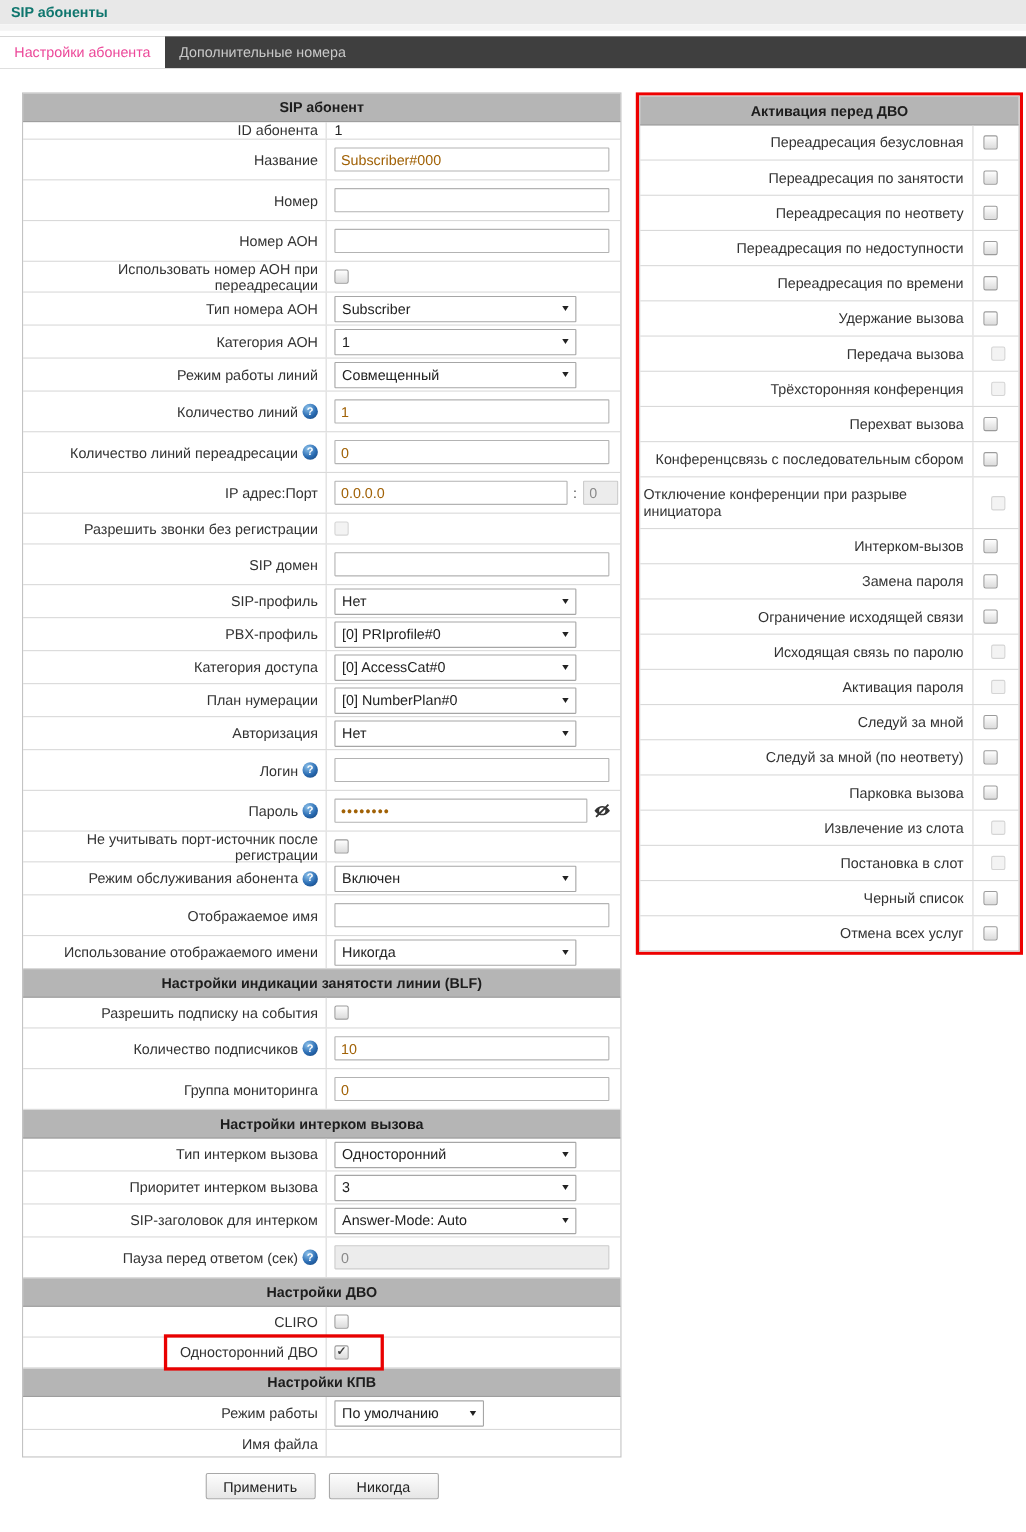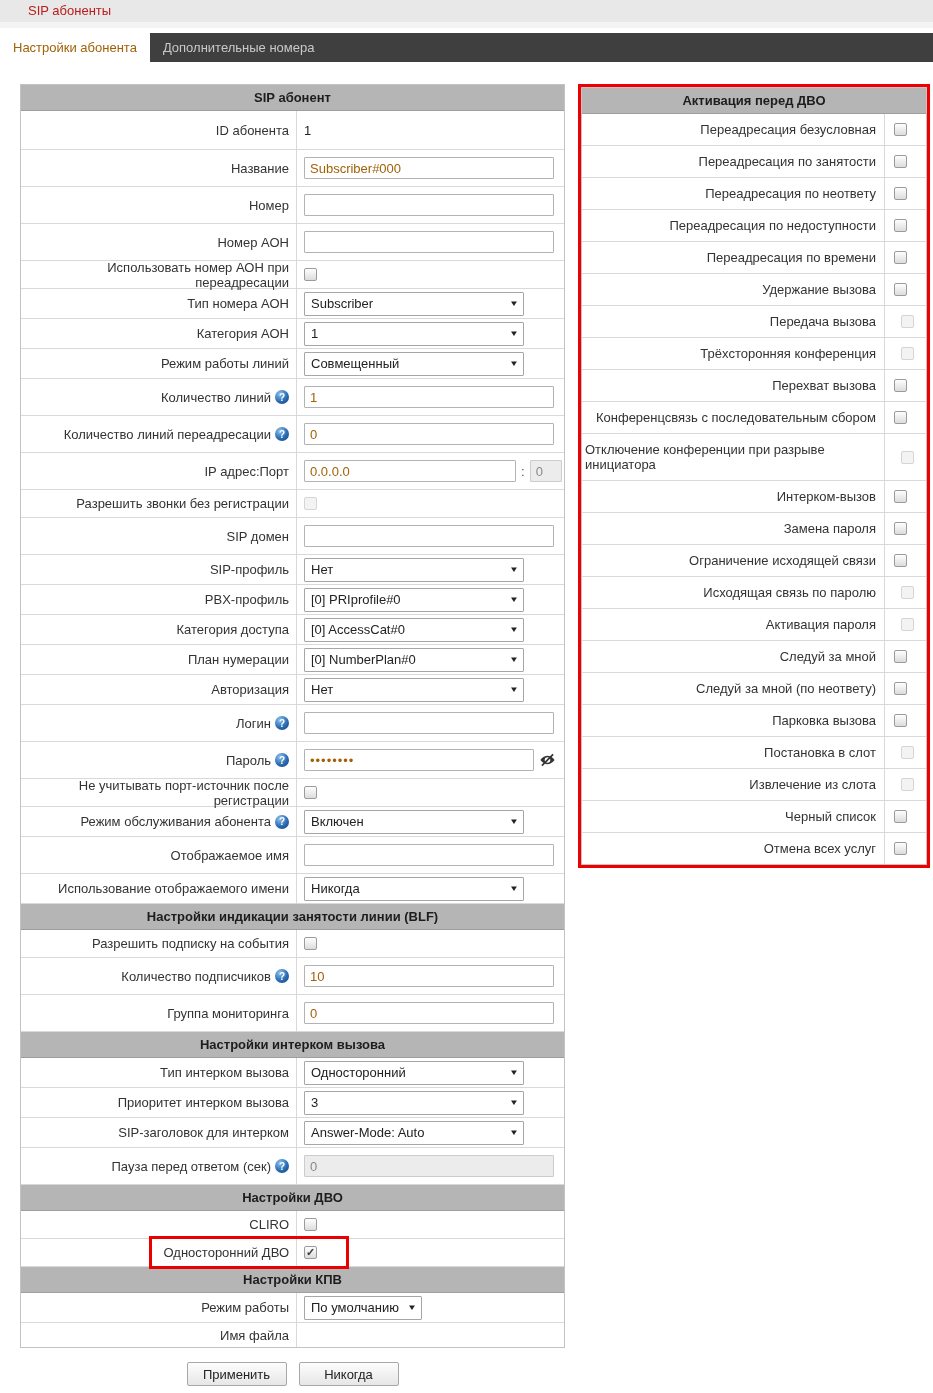--- a/index.html
+++ b/index.html
@@ -3,43 +3,43 @@
 <meta charset="utf-8">
 <style>
   * { box-sizing: border-box; }
   html,body { margin:0; padding:0; }
   body {
     width:933px; min-height:1393px; background:#fff;
     font-family:"Liberation Sans", sans-serif; font-size:13px; color:#222;
   }
   .titlebar {
     height:22px; line-height:22px; background:#e8e8e8;
-    padding-left:28px; font-weight:normal; font-size:13px; color:#b91c1c;
+    padding-left:10px; font-weight:bold; font-size:13px; color:#0f766e;
   }
   .titlebar-strip { height:6px; background:#f4f4f4; }
   .tabbar {
     margin-top:5px; height:29px; background:#3f3f3f;
     display:flex; align-items:stretch;
   }
   .tab {
     display:flex; align-items:center; padding:0 13px; font-size:13px;
     color:#c9c9c9; cursor:pointer; white-space:nowrap;
   }
-  .tab.active { background:#ffffff; color:#a16207; }
+  .tab.active { background:#ffffff; color:#ec4899; }
   .content { display:flex; align-items:flex-start; padding:22px 0 0 20px; gap:13px; }
   .left-col { width:545px; }
   .form { border:1px solid #c3c3c3; background:#fff; }
   .fsection {
     background:#b5b5b5; border-bottom:1px solid #9e9e9e;
     text-align:center; font-weight:bold; font-size:13px; color:#1d1d1d;
     padding:5px 0;
   }
   .frow { display:flex; border-bottom:1px solid #d9d9d9; position:relative; align-items:stretch; }
   .frow:last-child { border-bottom:none; }
-  .h-static { height:39px; }
+  .h-static { height:16px; }
   .h-text { height:37px; }
   .h-select { height:30px; }
   .h-checkbox { height:28px; }
   .h-empty { height:24px;gap:13px; }
   .flabel {
     width:276px; min-width:276px; border-right:1px solid #d9d9d9;
     display:flex; align-items:center; justify-content:flex-end; gap:4px;
     text-align:right; padding:0 7px 0 4px; color:#333;
   }
   .ffield { flex:1; display:flex; align-items:center; gap:5px; padding:0 7px; }
@@ -52,21 +52,21 @@
   input.ti.ip { width:212px; }
   input.ti.port { width:32px; }
   input.ti.pw { width:230px; letter-spacing:1px; }
   .colon { color:#555; }
   .eye { display:inline-flex; align-items:center; cursor:pointer; }
   .sel {
     width:220px; height:24px; border:1px solid #a6a6a6; background:#fff;
     display:flex; align-items:center; justify-content:space-between;
     padding:0 5px 0 6px; cursor:pointer; border-radius:1px;
   }
-  .sel.narrow { width:118px; }
+  .sel.narrow { width:136px; }
   .arrow { font-size:8px; color:#222; transform:scaleX(1.25); }
   .help {
     width:14px; height:14px; min-width:14px; border-radius:50%;
     background:radial-gradient(circle at 35% 28%, #8cc1ea, #2a6cb3 55%, #143f74);
     color:#fff; font-size:10px; font-weight:bold;
     display:inline-flex; align-items:center; justify-content:center; cursor:pointer;
   }
   .cb {
     width:13px; height:13px; min-width:13px; border:1px solid #9b9b9b; border-radius:2px;
     background:linear-gradient(#fefefe,#dcdcdc);
@@ -569,27 +569,27 @@
               <span class="cb"></span>
             </div>
           </div>
           <div class="drow">
             <div class="dlabel">Парковка вызова</div>
             <div class="dcheck">
               <span class="cb"></span>
             </div>
           </div>
           <div class="drow">
-            <div class="dlabel">Постановка в слот</div>
+            <div class="dlabel">Извлечение из слота</div>
             <div class="dcheck shift">
               <span class="cb dis"></span>
             </div>
           </div>
           <div class="drow">
-            <div class="dlabel">Извлечение из слота</div>
+            <div class="dlabel">Постановка в слот</div>
             <div class="dcheck shift">
               <span class="cb dis"></span>
             </div>
           </div>
           <div class="drow">
             <div class="dlabel">Черный список</div>
             <div class="dcheck">
               <span class="cb"></span>
             </div>
           </div>

